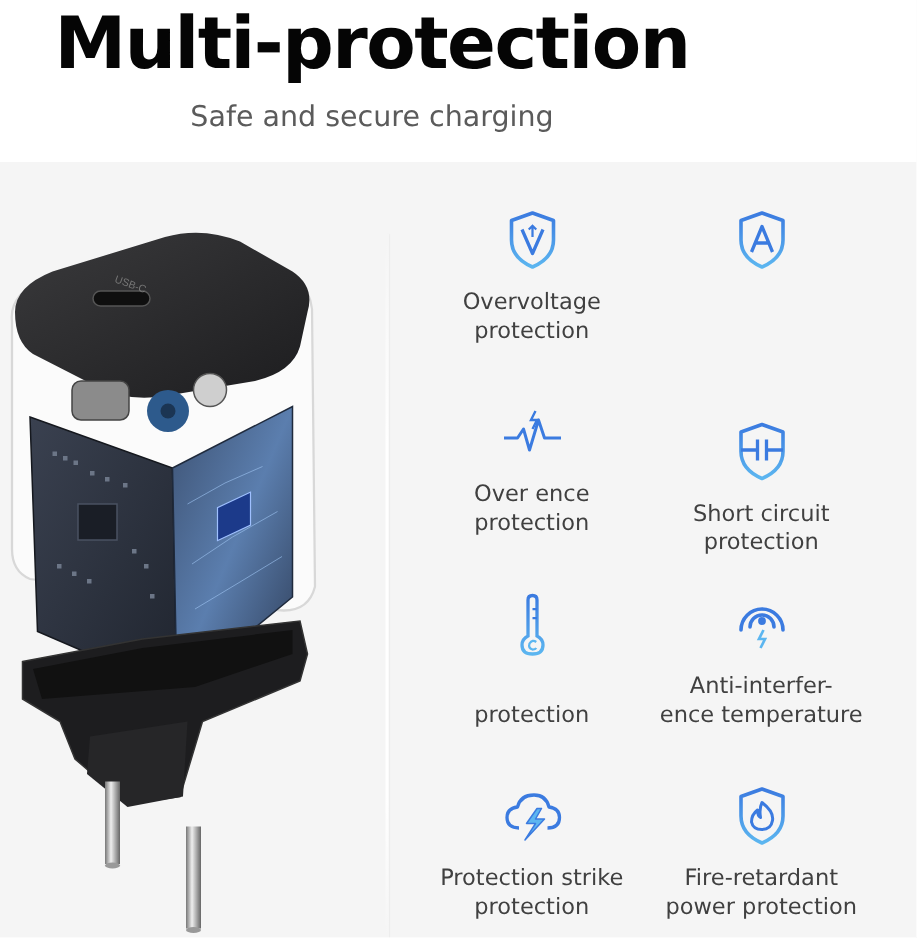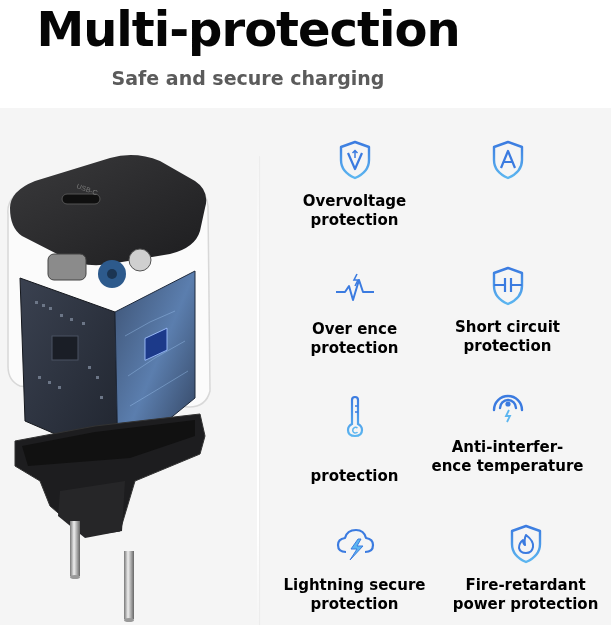--- a/index.html
+++ b/index.html
@@ -1,31 +1,31 @@
 <!DOCTYPE html>
 <html><head>
   <meta charset="utf-8">
   <style>
     * { box-sizing: border-box; margin: 0; padding: 0; }
     html, body { width: 611px; height: 625px; overflow: hidden; background: #ffffff; }
     body { font-family: "DejaVu Sans", "Liberation Sans", sans-serif; position: relative; }
 
     .header { position: absolute; left: 0; top: 0; width: 496px; height: 108px; background: #ffffff; text-align: center; }
     .title { position: absolute; left: 0; right: 0; top: 0; font-size: 48px; font-weight: bold; color: #050505; letter-spacing: -1px; line-height: 58px; text-align: center; }
-    .subtitle { position: absolute; left: 0; right: 0; top: 64px; font-size: 19px; font-weight: bold; color: #5b5b5b; line-height: 28px; text-align: center; }
+    .subtitle { position: absolute; left: 0; right: 0; top: 64px; font-size: 19px; font-weight: normal; color: #5b5b5b; line-height: 28px; text-align: center; }
 
     .panel { position: absolute; left: 0; top: 108px; width: 611px; height: 517px; background: #f5f5f5; }
 
     .divider { position: absolute; left: 257px; top: 48px; width: 2px; height: 470px; background: linear-gradient(to bottom, rgba(255,255,255,0), #ffffff 30%, #ffffff 80%, rgba(255,255,255,0)); box-shadow: 1px 0 1px rgba(0,0,0,0.04); }
 
     .product { position: absolute; left: 0; top: 28px; width: 250px; height: 489px; }
 
     .feature { position: absolute; width: 155px; text-align: center; }
     .feature .icon { display: block; margin: 0 auto; width: 44px; height: 44px; }
-    .feature .label { display: block; margin-top: 10px; font-size: 15px; line-height: 19px; color: #000000; font-weight: bold; }
+    .feature .label { display: block; margin-top: 10px; font-size: 15px; line-height: 19px; color: #404040; }
   </style>
 </head>
 <body>
 
 <div class="header">
   <h1 class="title">Multi-protection</h1>
   <div class="subtitle">Safe and secure charging</div>
 </div>
 
 <div class="panel">
@@ -129,21 +129,21 @@
   </div>
 
   <div class="feature" style="left:277px; top:158px;">
     <svg class="icon" viewBox="0 0 44 44">
       <path d="M3 26 L12 26 L16 20 L20 34 L26 14 L30 26 L41 26" fill="none" stroke="#3b7be0" stroke-width="2" stroke-linejoin="round"></path>
       <path d="M24 8 L21 14 L25 14 L22 20" fill="none" stroke="#3b7be0" stroke-width="1.6"></path>
     </svg>
     <span class="label"><span>Over ence</span><br><span>protection</span></span>
   </div>
 
-  <div class="feature" style="left:430px; top:156px;">
+  <div class="feature" style="left:430px; top:171px;">
     <svg class="icon" viewBox="0 0 44 44">
       <defs>
           <linearGradient id="g4" x1="0" y1="0" x2="0" y2="1">
             <stop offset="0" stop-color="#3b7be0"></stop>
             <stop offset="1" stop-color="#5cb6f0"></stop>
           </linearGradient>
         </defs>
       <path d="M22 4 L36 9 L36 22 Q36 34 22 40 Q8 34 8 22 L8 9 Z" fill="none" stroke="url(#g4)" stroke-width="2.4" stroke-linejoin="round"></path>
       <path d="M8 21 L19 21 M19 14 L19 28 M25 14 L25 28 M25 21 L36 21" fill="none" stroke="#3b7be0" stroke-width="2.2"></path>
     </svg>
@@ -158,39 +158,39 @@
             <stop offset="1" stop-color="#5cb6f0"></stop>
           </linearGradient>
         </defs>
       <path d="M19 6 Q19 3 22 3 Q25 3 25 6 L25 30 Q29 32 29 36 Q29 42 22 42 Q15 42 15 36 Q15 32 19 30 Z" fill="none" stroke="url(#g5)" stroke-width="2.2"></path>
       <path d="M22 12 L25 12 M22 18 L25 18" stroke="#3b7be0" stroke-width="1.5"></path>
       <path d="M24.5 34 Q22 32 20 35 Q19 38 22 39 Q24 39 24.5 38" fill="none" stroke="#5cb6f0" stroke-width="1.5"></path>
     </svg>
     <span class="label"><br><span>protection</span></span>
   </div>
 
-  <div class="feature" style="left:430px; top:276px;">
+  <div class="feature" style="left:430px; top:286px;">
     <svg class="icon" viewBox="0 0 44 44">
       <path d="M8 26 A14 14 0 1 1 36 26" fill="none" stroke="#3b7be0" stroke-width="2.4" stroke-linecap="round"></path>
       <path d="M14 24 A8 8 0 1 1 30 24" fill="none" stroke="#3b7be0" stroke-width="2.4" stroke-linecap="round"></path>
       <circle cx="22" cy="20" r="2.6" fill="#3b7be0"></circle>
       <path d="M23 26 L20 32 L24 32 L21 38" fill="none" stroke="#5cb6f0" stroke-width="1.8"></path>
     </svg>
     <span class="label"><span>Anti-interfer-</span><br><span>ence temperature</span></span>
   </div>
 
   <div class="feature" style="left:277px; top:414px;">
     <svg class="icon" viewBox="0 0 44 44">
       <path d="M13 30 Q5 30 5 23 Q5 17 12 16 Q14 8 23 8 Q31 8 33 16 Q40 17 40 23 Q40 30 32 30" fill="none" stroke="#3b7be0" stroke-width="2.2" stroke-linejoin="round"></path>
       <path d="M25 17 L18 27 L24 27 L17 38 L30 24 L24 24 L28 17 Z" fill="#5cb6f0" stroke="#3b7be0" stroke-width="1" stroke-linejoin="round"></path>
     </svg>
-    <span class="label"><span>Lightning secure</span><br><span>protection</span></span>
-  </div>
-
-  <div class="feature" style="left:448px; top:414px;">
+    <span class="label"><span>Protection strike</span><br><span>protection</span></span>
+  </div>
+
+  <div class="feature" style="left:430px; top:414px;">
     <svg class="icon" viewBox="0 0 44 44">
       <defs>
           <linearGradient id="g8" x1="0" y1="0" x2="0" y2="1">
             <stop offset="0" stop-color="#3b7be0"></stop>
             <stop offset="1" stop-color="#5cb6f0"></stop>
           </linearGradient>
         </defs>
       <path d="M22 4 L36 9 L36 22 Q36 34 22 40 Q8 34 8 22 L8 9 Z" fill="none" stroke="url(#g8)" stroke-width="2.4" stroke-linejoin="round"></path>
       <path d="M22 13 Q30 19 29 25 Q28 31 22 31 Q16 31 15 26 Q15 21 19 18 Q19 22 21 23 Q20 17 22 13 Z" fill="none" stroke="#3b7be0" stroke-width="2" stroke-linejoin="round"></path>
     </svg>

